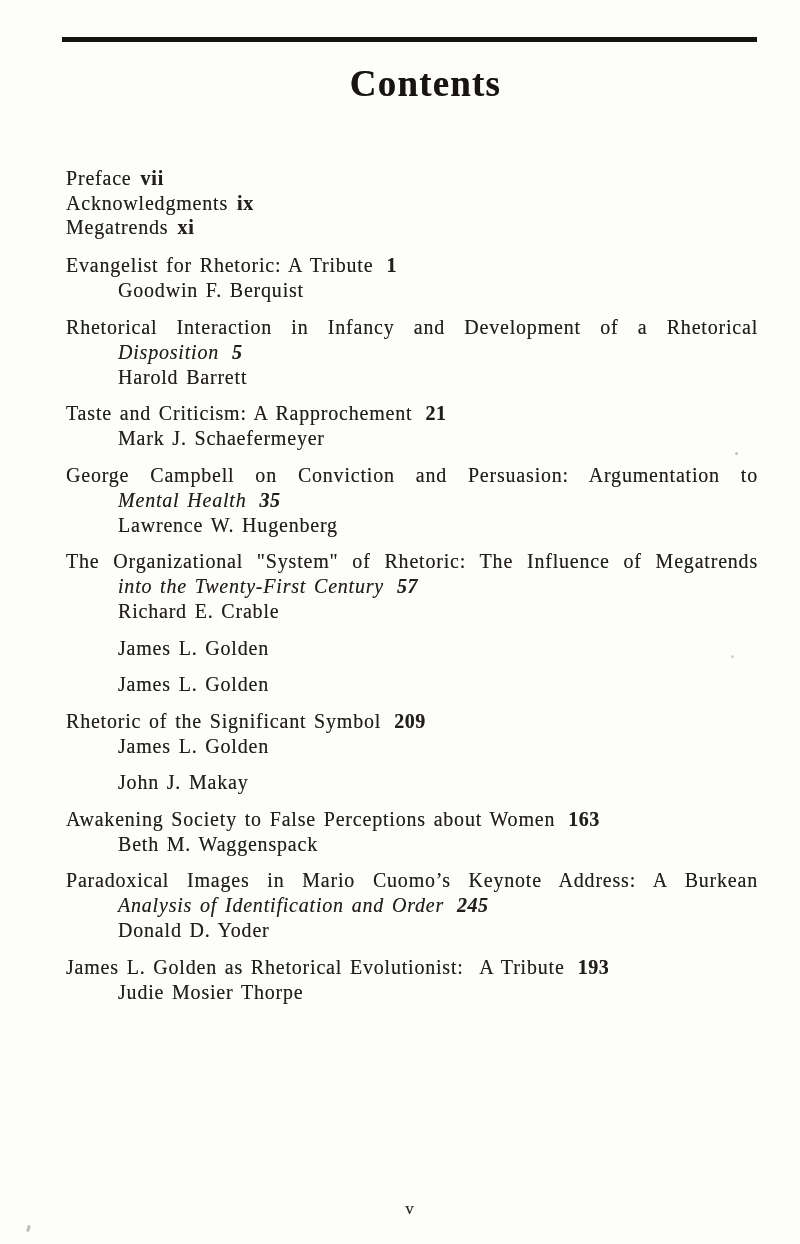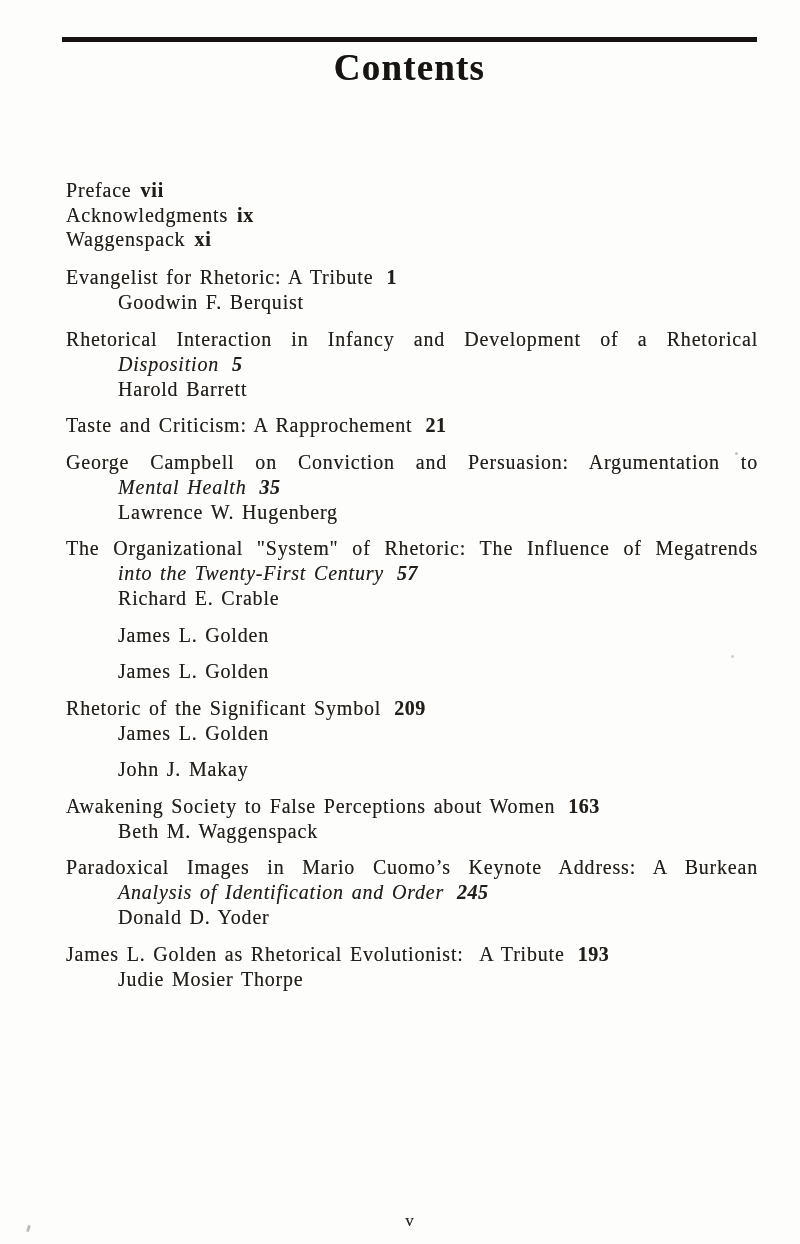--- a/index.html
+++ b/index.html
@@ -7,33 +7,32 @@
     width: 800px;
     height: 1244px;
     position: relative;
     overflow: hidden;
     background: #fdfdfb;
     font-family: "Liberation Serif", "DejaVu Serif", serif;
     color: #221f1b;
   }
   .scan-text {
     text-shadow: 0 0 0.6px rgba(34,31,27,0.55);
-    margin-top: 12px;
   }
   .top-rule {
     position: absolute;
     left: 62px; top: 37px;
     width: 695px; height: 5px;
     background: #161310;
   }
   .page-title {
     position: absolute;
     left: 62px; top: 47px;
     width: 695px;
-    margin: 0;
+    margin: 16px;
     text-align: center;
     font-size: 37px;
     line-height: 42px;
     font-weight: bold;
     letter-spacing: 1.2px;
     color: #171411;
   }
   .content {
     position: absolute;
     left: 66px; top: 166px;
@@ -85,41 +84,42 @@
 
 <div class="content scan-text">
   <div class="front-matter">
       <div class="fm-row">
     <span class="fm-label">Preface</span><span class="fm-page">vii</span>
   </div>
       <div class="fm-row">
     <span class="fm-label">Acknowledgments</span><span class="fm-page">ix</span>
   </div>
       <div class="fm-row">
-    <span class="fm-label">Waggenspack</span><span class="fm-page">xi</span>
+    <span class="fm-label">Megatrends</span><span class="fm-page">xi</span>
   </div>
     </div>
   <div class="entries">
       <div class="toc-entry">
     <div class="entry-title">
           <div class="title-line">Evangelist for Rhetoric: A Tribute<span class="page-num">1</span></div>
         </div>
     <div class="entry-author">Goodwin F. Berquist</div>
   </div>
       <div class="toc-entry">
     <div class="entry-title">
           <div class="title-line justified">Rhetorical Interaction in Infancy and Development of a Rhetorical</div>
           <div class="title-line wrap-line">Disposition<span class="page-num">5</span></div>
         </div>
     <div class="entry-author">Harold Barrett</div>
   </div>
       <div class="toc-entry">
     <div class="entry-title">
           <div class="title-line">Taste and Criticism: A Rapprochement<span class="page-num">21</span></div>
         </div>
+    <div class="entry-author">Mark J. Schaefermeyer</div>
   </div>
       <div class="toc-entry">
     <div class="entry-title">
           <div class="title-line justified">George Campbell on Conviction and Persuasion: Argumentation to</div>
           <div class="title-line wrap-line">Mental Health<span class="page-num">35</span></div>
         </div>
     <div class="entry-author">Lawrence W. Hugenberg</div>
   </div>
       <div class="toc-entry">
     <div class="entry-title">

